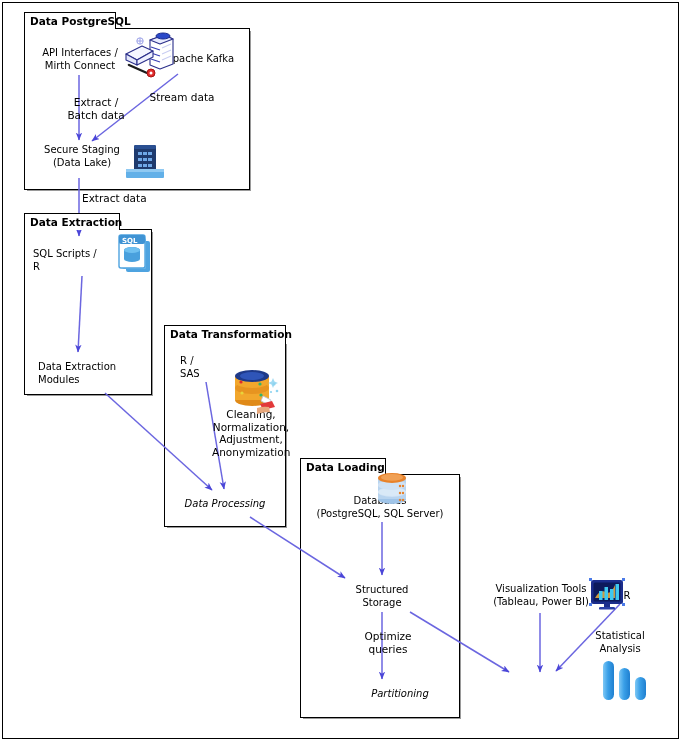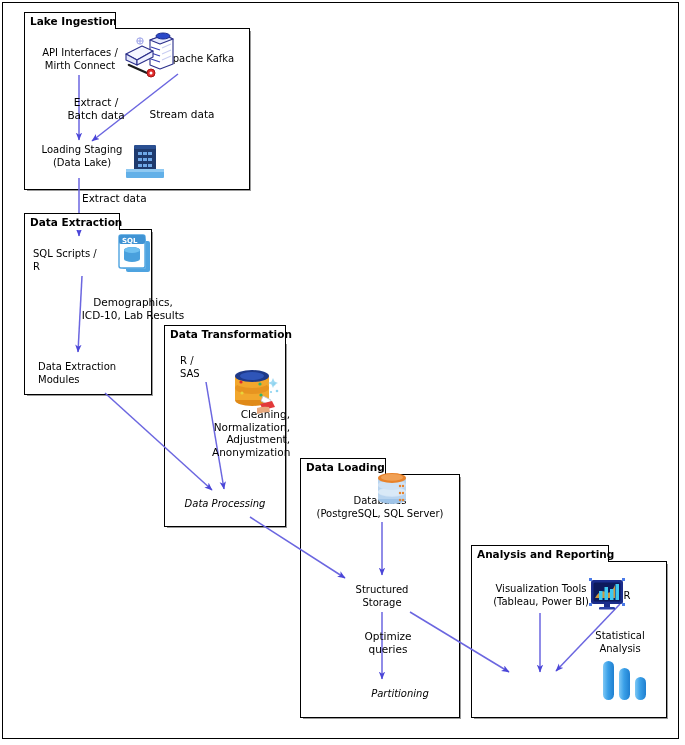--- a/index.html
+++ b/index.html
@@ -60,35 +60,35 @@
       <line x1="410" y1="612" x2="509" y2="672"></line>
 
       <line x1="540" y1="613" x2="540" y2="672"></line>
 
       <line x1="620" y1="604" x2="556" y2="671"></line>
     </g>
   </svg>
 
   <div class="pkg" style="left:24px;top:12px;width:226px;height:178px;">
     <div class="pkg-tab" style="width:92px;">
-      <span class="tab-label">Lake Ingestion</span>
+      <span class="tab-label">Data PostgreSQL</span>
       <span class="tab-notch"></span>
     </div>
     <div class="pkg-body" style="top:16px;width:226px;height:162px;"></div>
   </div>
 
   <div class="node" style="left:30px;top:47px;width:100px;">API Interfaces /
 Mirth Connect</div>
   <div class="node" style="left:160px;top:53px;width:80px;">Apache Kafka</div>
-  <div class="node" style="left:36px;top:144px;width:92px;">Loading Staging
+  <div class="node" style="left:36px;top:144px;width:92px;">Secure Staging
 (Data Lake)</div>
 
   <div class="lbl" style="left:62px;top:96px;width:68px;">Extract /
 Batch data</div>
-  <div class="lbl" style="left:145px;top:108px;width:74px;">Stream data</div>
+  <div class="lbl" style="left:145px;top:91px;width:74px;">Stream data</div>
 
   <div class="icon" style="left:112px;top:30px;">
     <svg width="58" height="52" viewBox="0 0 58 52">
       <g stroke="#2b2f8a" stroke-width="1.1" fill="#f2f4ff" stroke-linejoin="round">
         <path d="M30 10 L44 5 L53 9 L53 34 L40 39 L30 35 Z" fill="#ffffff"></path>
         <path d="M30 10 L44 5 L53 9 L40 14 Z" fill="#e9ecff"></path>
         <path d="M31 17 L40 20 M31 23 L40 26 M31 29 L40 32" stroke="#3b41b5" stroke-width="1.3" fill="none"></path>
         <path d="M42 18 L51 14 M42 24 L51 20 M42 30 L51 26" stroke="#c8cdf2" stroke-width="1.1" fill="none"></path>
       </g>
       <ellipse cx="43" cy="6" rx="7" ry="3" fill="#2b49c9" stroke="#1c2d8f" stroke-width="1"></ellipse>
@@ -132,22 +132,20 @@
       <span class="tab-label">Data Extraction</span>
       <span class="tab-notch"></span>
     </div>
     <div class="pkg-body" style="top:16px;width:128px;height:166px;"></div>
   </div>
 
   <div class="node" style="left:33px;top:248px;width:70px;text-align:left;">SQL Scripts /
 R</div>
   <div class="node" style="left:38px;top:361px;width:92px;text-align:left;">Data Extraction
 Modules</div>
-  <div class="lbl" style="left:80px;top:296px;width:106px;">Demographics,
-ICD-10, Lab Results</div>
 
   <div class="icon" style="left:106px;top:233px;">
     <svg width="42" height="44" viewBox="0 0 42 44">
       <rect x="12" y="8" width="24" height="31" rx="2" fill="#4ea3e0"></rect>
       <rect x="8" y="5" width="24" height="31" rx="2" fill="#7dc1ec"></rect>
       <rect x="5" y="2" width="26" height="33" rx="2" fill="#ffffff" stroke="#4ea3e0" stroke-width="1.4"></rect>
       <rect x="5" y="2" width="26" height="9" rx="2" fill="#3f93d4"></rect>
       <text x="8" y="9.5" font-family="DejaVu Sans, sans-serif" font-size="7" font-weight="bold" fill="#ffffff">SQL</text>
       <ellipse cx="18" cy="17" rx="8" ry="3" fill="#2f87cf"></ellipse>
       <path d="M10 17 v9 a8 3 0 0 0 16 0 v-9" fill="#49a0dd"></path>
@@ -159,21 +157,21 @@
     <div class="pkg-tab" style="width:122px;">
       <span class="tab-label">Data Transformation</span>
       <span class="tab-notch"></span>
     </div>
     <div class="pkg-body" style="top:16px;width:122px;height:186px;"></div>
   </div>
 
   <div class="node" style="left:180px;top:355px;width:40px;text-align:left;">R /
 SAS</div>
   <div class="node" style="left:176px;top:498px;width:98px;font-style:italic;">Data Processing</div>
-  <div class="lbl" style="left:212px;top:408px;width:78px;text-align:right;">Cleaning,
+  <div class="lbl" style="left:212px;top:408px;width:78px;">Cleaning,
 Normalization,
 Adjustment,
 Anonymization</div>
 
   <div class="icon" style="left:222px;top:366px;">
     <svg width="54" height="50" viewBox="0 0 54 50">
       <g>
         <ellipse cx="22" cy="34" rx="17" ry="6" fill="#e08a18"></ellipse>
         <rect x="5" y="10" width="34" height="24" fill="#f2a72c"></rect>
         <ellipse cx="22" cy="22" rx="17" ry="6" fill="#e79420"></ellipse>
@@ -226,27 +224,20 @@
           <circle cx="27" cy="16" r="1.2"></circle>
           <circle cx="30" cy="16" r="1.2"></circle>
           <circle cx="27" cy="23" r="1.2"></circle>
           <circle cx="30" cy="23" r="1.2"></circle>
           <circle cx="27" cy="30" r="1.2"></circle>
           <circle cx="30" cy="30" r="1.2"></circle>
         </g>
     </svg>
   </div>
 
-  <div class="pkg" style="left:471px;top:545px;width:196px;height:173px;">
-    <div class="pkg-tab" style="width:138px;">
-      <span class="tab-label">Analysis and Reporting</span>
-      <span class="tab-notch"></span>
-    </div>
-    <div class="pkg-body" style="top:16px;width:196px;height:157px;"></div>
-  </div>
 
   <div class="node" style="left:480px;top:583px;width:122px;">Visualization Tools
 (Tableau, Power BI)</div>
   <div class="node" style="left:620px;top:590px;width:14px;">R</div>
   <div class="node" style="left:585px;top:630px;width:70px;">Statistical
 Analysis</div>
 
   <div class="icon" style="left:581px;top:578px;">
     <svg width="36" height="34" viewBox="0 0 36 34">
       <rect x="2" y="2" width="32" height="24" rx="2.5" fill="#1b2d8c"></rect>

